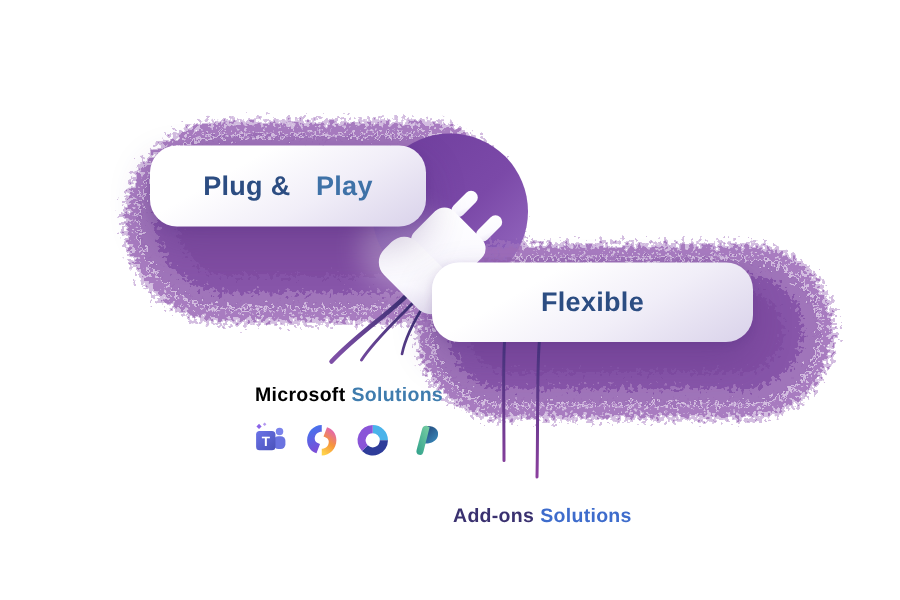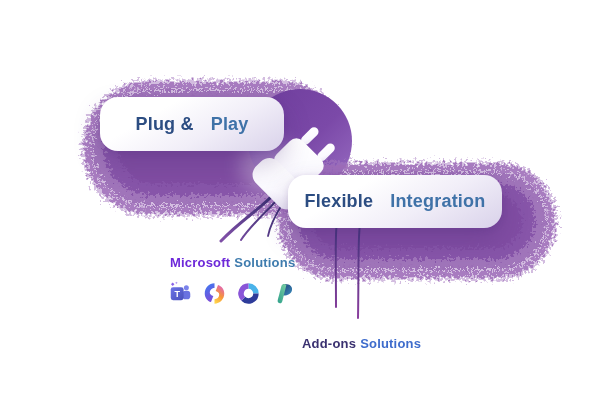--- a/index.html
+++ b/index.html
@@ -19,21 +19,21 @@
   }
   .card .p1{color:#2c4d82;}
   .card .p2{color:#3f72a8;margin-left:12px;}
   .card1{left:100px;top:97px;width:184px;height:54px;}
   .card2{left:288px;top:175px;width:214px;height:53px;}
   .mini-label{
     position:absolute;display:flex;gap:4px;
     font-size:13px;font-weight:700;letter-spacing:.2px;white-space:nowrap;
   }
   .ms-label{left:170px;top:255px;}
-  .ms-label .p1{color:#6d28d9;}
+  .ms-label .p1{color:#000000;}
   .ms-label .p2{color:#3f7cae;}
   .addons-label{left:302px;top:336px;align-items:flex-end;}
   .addons-label .p1{color:#3a3170;}
   .addons-label .p2{color:#3e6ccc;}
   .icons-row{
     position:absolute;left:168px;top:281px;
     display:flex;gap:9px;
   }
   .icons-row .app-icon{width:25px;height:25px;}
 </style>
@@ -106,21 +106,20 @@
     </g>
   </svg>
 
   <div class="card card1">
     <span class="p1">Plug &amp;</span>
     <span class="p2">Play</span>
   </div>
 
   <div class="card card2">
     <span class="p1">Flexible</span>
-    <span class="p2">Integration</span>
   </div>
 
   <div class="mini-label ms-label">
     <span class="p1">Microsoft</span>
     <span class="p2">Solutions</span>
   </div>
 
   <div class="icons-row">
 
     <svg class="app-icon" viewBox="0 0 32 32">

